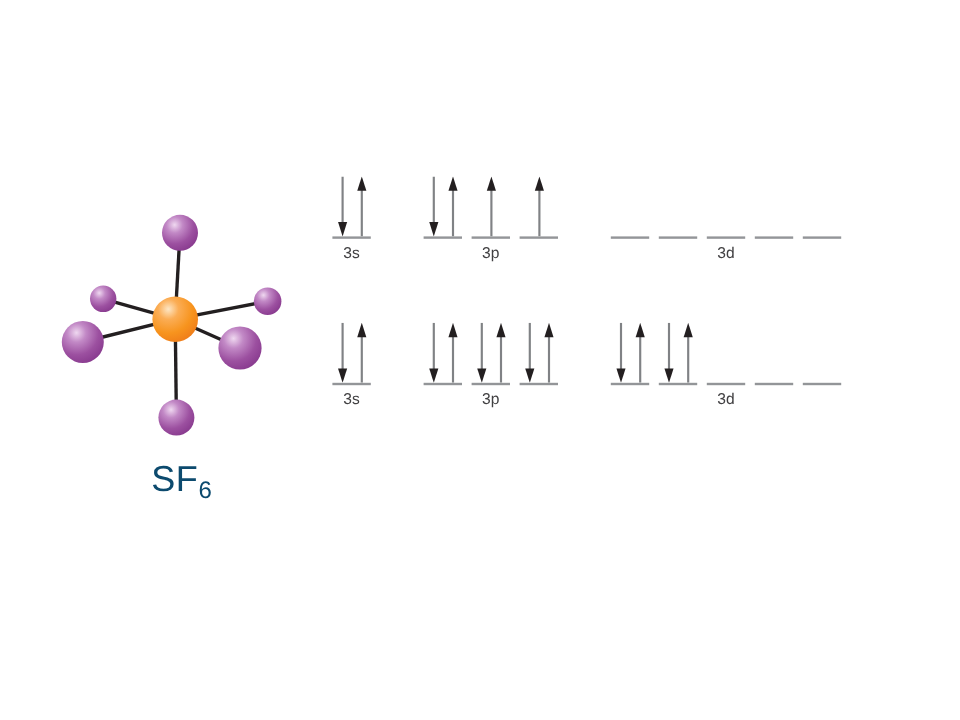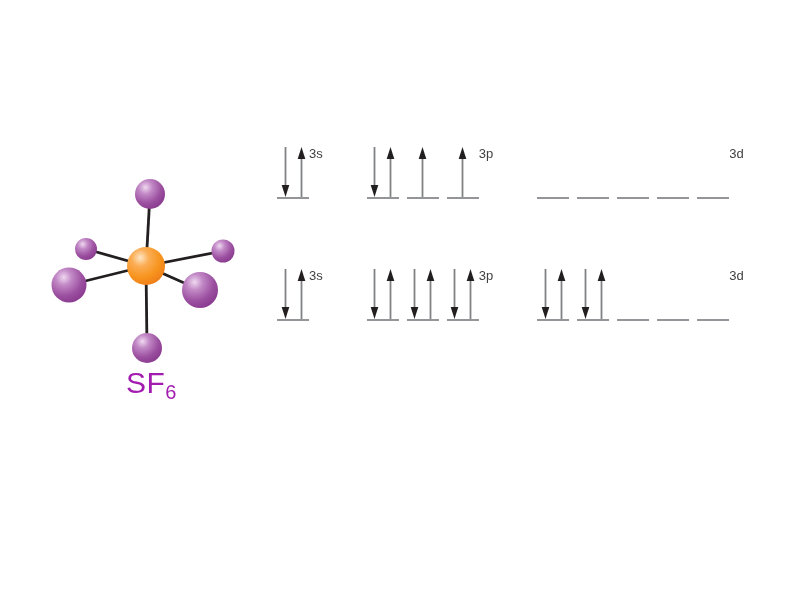--- a/index.html
+++ b/index.html
@@ -12,39 +12,39 @@
     font-family: "Liberation Sans", sans-serif;
   }
   .molecule-svg {
     position: absolute;
     left: 28px;
     top: 166px;
   }
   .formula {
     position: absolute;
     left: 126px;
-    top: 366px;
+    top: 383px;
     font-size: 30px;
-    color: #a21caf;
+    color: #0c4a6e;
     letter-spacing: 0.5px;
   }
   .formula sub {
     font-size: 20px;
     vertical-align: -6px;
   }
   .orbital-row {
     position: absolute;
     left: 277px;
     display: flex;
     gap: 44px;
     align-items: flex-start;
   }
   .row-0 { top: 142px; }
   .row-1 { top: 264px; }
-  .orbital-group { display: flex; flex-direction: row; }
+  .orbital-group { display: flex; flex-direction: column; }
   .orbitals { display: flex; gap: 8px; }
   .orbital {
     width: 32px;
     height: 55px;
     border-bottom: 2px solid #939598;
     display: flex;
     justify-content: center;
     align-items: flex-end;
     gap: 5px;
   }

